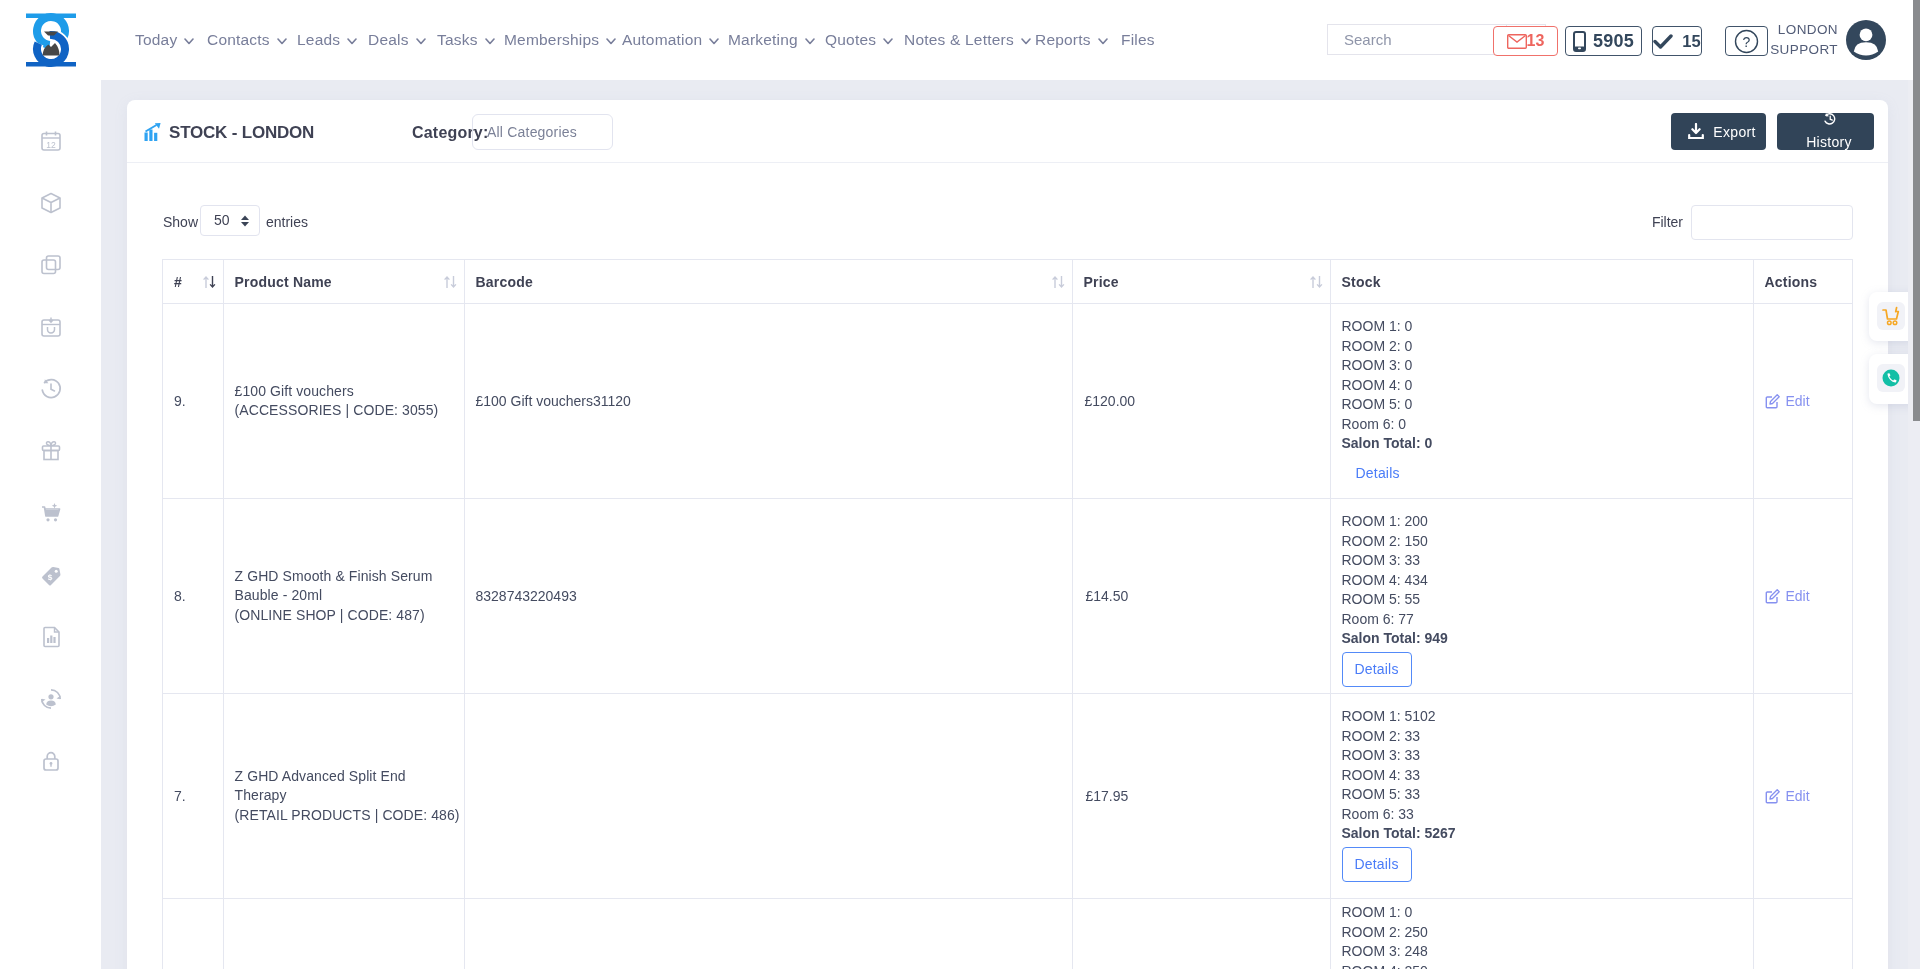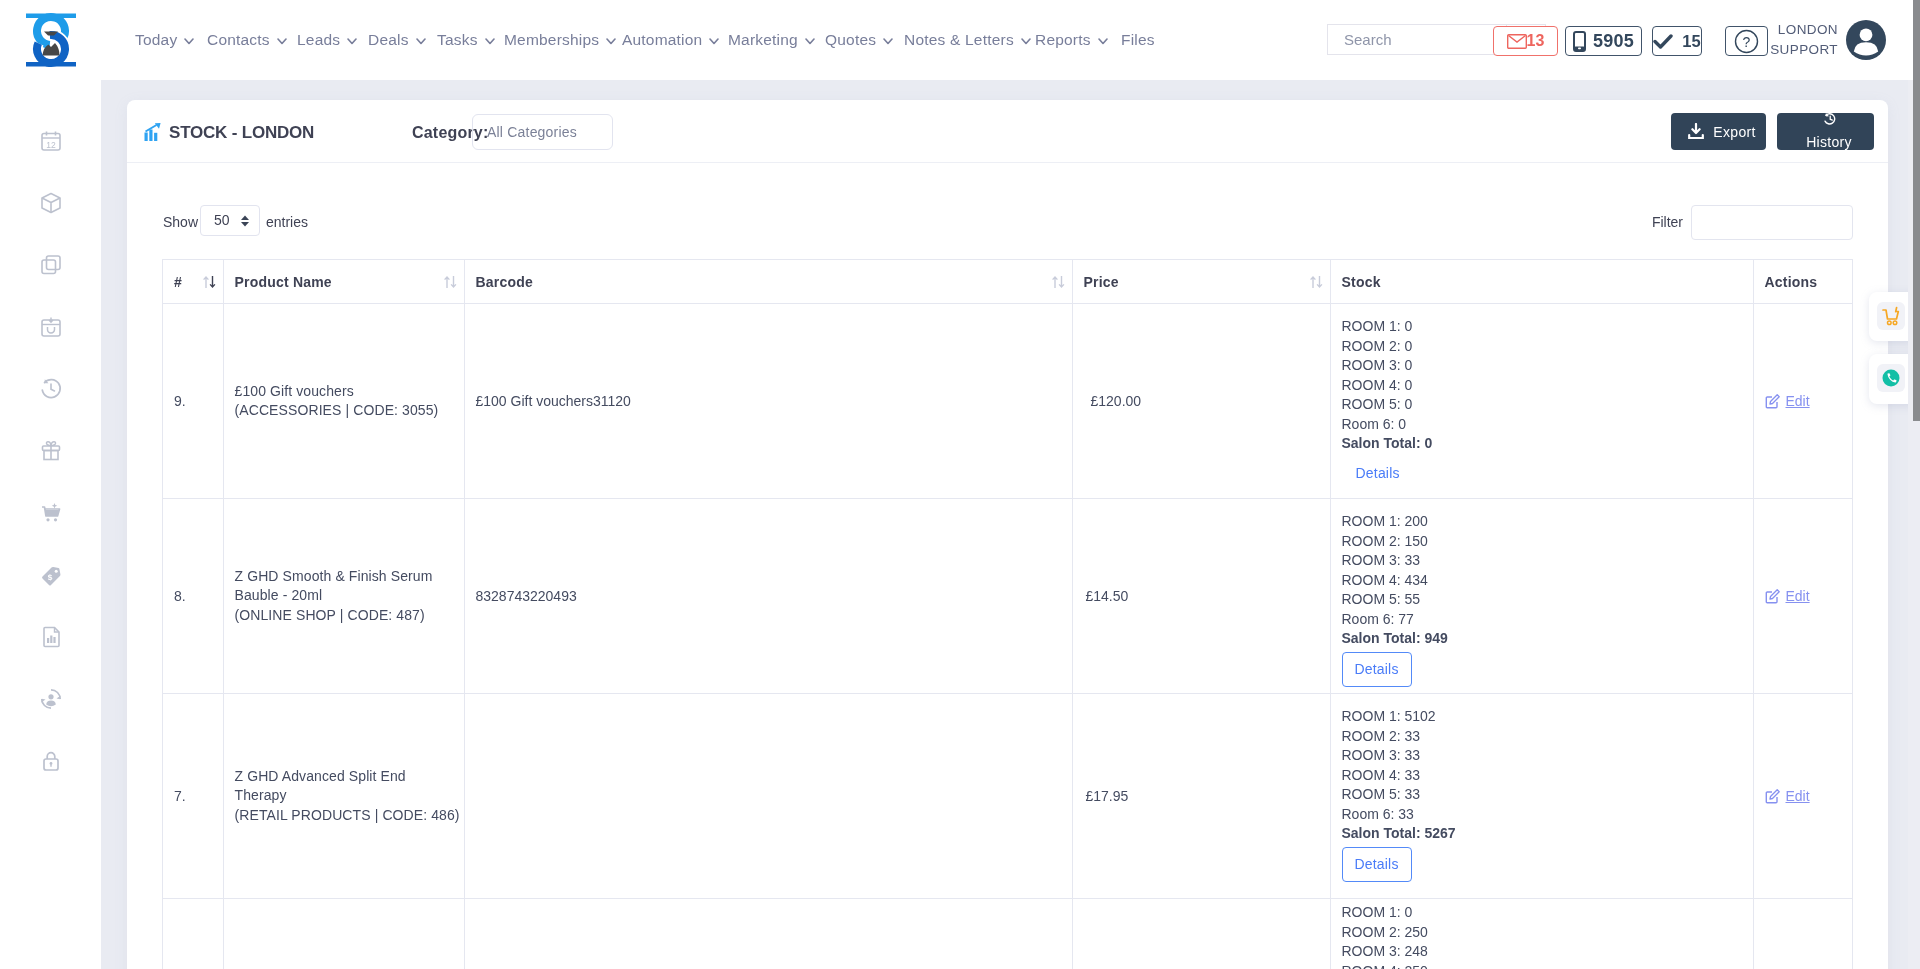--- a/index.html
+++ b/index.html
@@ -51,21 +51,21 @@
 #tbl { position:absolute; left:35px; top:159px; width:1690px; border-collapse:collapse; table-layout:fixed; font-size:14px; color:#444b60; }
 #tbl td, #tbl th { border:1px solid #e5e7f0; vertical-align:middle; padding:0 0 0 11px; text-align:left; font-weight:normal; }
 #tbl th { height:44px; font-size:14px; font-weight:bold; color:#3f4254; position:relative; letter-spacing:0.2px; }
 #tbl .sort { position:absolute; right:6px; top:50%; margin-top:-7px; width:15px; height:14px; }
 .pn { line-height:19.5px; letter-spacing:0.1px; white-space:nowrap; }
 .stock-cell { vertical-align:top !important; padding-top:13px !important; line-height:19.5px; }
 .pt4 { padding-top:4px !important; }
 .stock-cell .tot { font-weight:bold; }
 .det-btn { display:inline-block; margin-top:3px; width:70px; height:35px; line-height:33px; text-align:center; border:1px solid #538af8; border-radius:4px; color:#4a7cf8; font-size:14px; letter-spacing:0.2px; }
 .det-link { display:inline-block; margin-top:3px; height:35px; line-height:33px; padding-left:14px; color:#4a7cf8; font-size:14px; letter-spacing:0.2px; }
-.edit { color:#8691f0; font-size:14px; display:flex; align-items:center; gap:6px;text-decoration:underline; }
+.edit { color:#8691f0; font-size:14px; display:flex; align-items:center; gap:6px; }
 
 .ftab { position:absolute; left:1869px; width:45px; background:#fff; border-radius:8px 0 0 8px; box-shadow:0 2px 8px rgba(150,160,190,0.25); z-index:6; }
 .ftab .sq { position:absolute; left:8px; top:10px; width:28px; height:28px; background:#f1f2f7; border-radius:6px; display:flex; align-items:center; justify-content:center; }
 #ft1 { top:292px; height:49px; }
 #ft2 { top:354px; height:50px; }
 
 #sb-track { position:absolute; left:1908px; top:80px; width:12px; height:889px; background:#ecedf3; z-index:9; }
 #sb-thumb { position:absolute; left:1913px; top:0; width:7px; height:421px; background:#898b8e; z-index:10; }
 </style>
 </head>
@@ -296,21 +296,21 @@
                   <path d="M4 13 L4 2.2 M1.6 4.6 L4 2 L6.4 4.6" fill="none" stroke="#c8ccda" stroke-width="1.4"></path>
                   <path d="M10.5 1 L10.5 11.8 M8.1 9.4 L10.5 12 L12.9 9.4" fill="none" stroke="#c8ccda" stroke-width="1.4"></path>
                 </svg></span></th>
 <th>Stock</th>
 <th>Actions</th>
 </tr>
 <tr style="height:195px">
 <td>9.</td>
 <td class="pn">£100 Gift vouchers<br>(ACCESSORIES | CODE: 3055)</td>
 <td>£100 Gift vouchers31120</td>
-<td style="padding-left:18px">£120.00</td>
+<td style="padding-left:12px">£120.00</td>
 <td class="stock-cell">ROOM 1: 0<br>ROOM 2: 0<br>ROOM 3: 0<br>ROOM 4: 0<br>ROOM 5: 0<br>Room 6: 0<br><span class="tot">Salon Total: 0</span><br><span class="det-link">Details</span></td>
 <td>
               <span class="edit"><svg width="15" height="15" viewBox="0 0 15 15">
                   <path d="M12 8 L12 12.7 Q12 13.7 11 13.7 L2.3 13.7 Q1.3 13.7 1.3 12.7 L1.3 4 Q1.3 3 2.3 3 L7 3" fill="none" stroke="#8691f0" stroke-width="1.4"></path>
                   <path d="M5.5 7.5 L12.2 0.8 L14.2 2.8 L7.5 9.5 L5 10 Z" fill="none" stroke="#8691f0" stroke-width="1.3" stroke-linejoin="round"></path>
                 </svg> Edit</span>
             </td>
 </tr>
 <tr style="height:195px">
 <td>8.</td>

